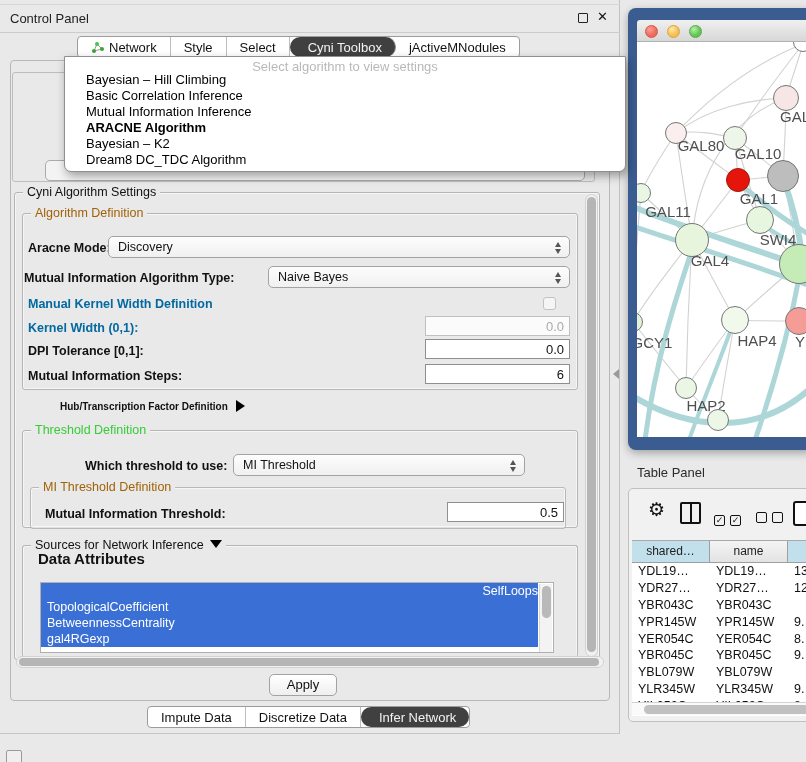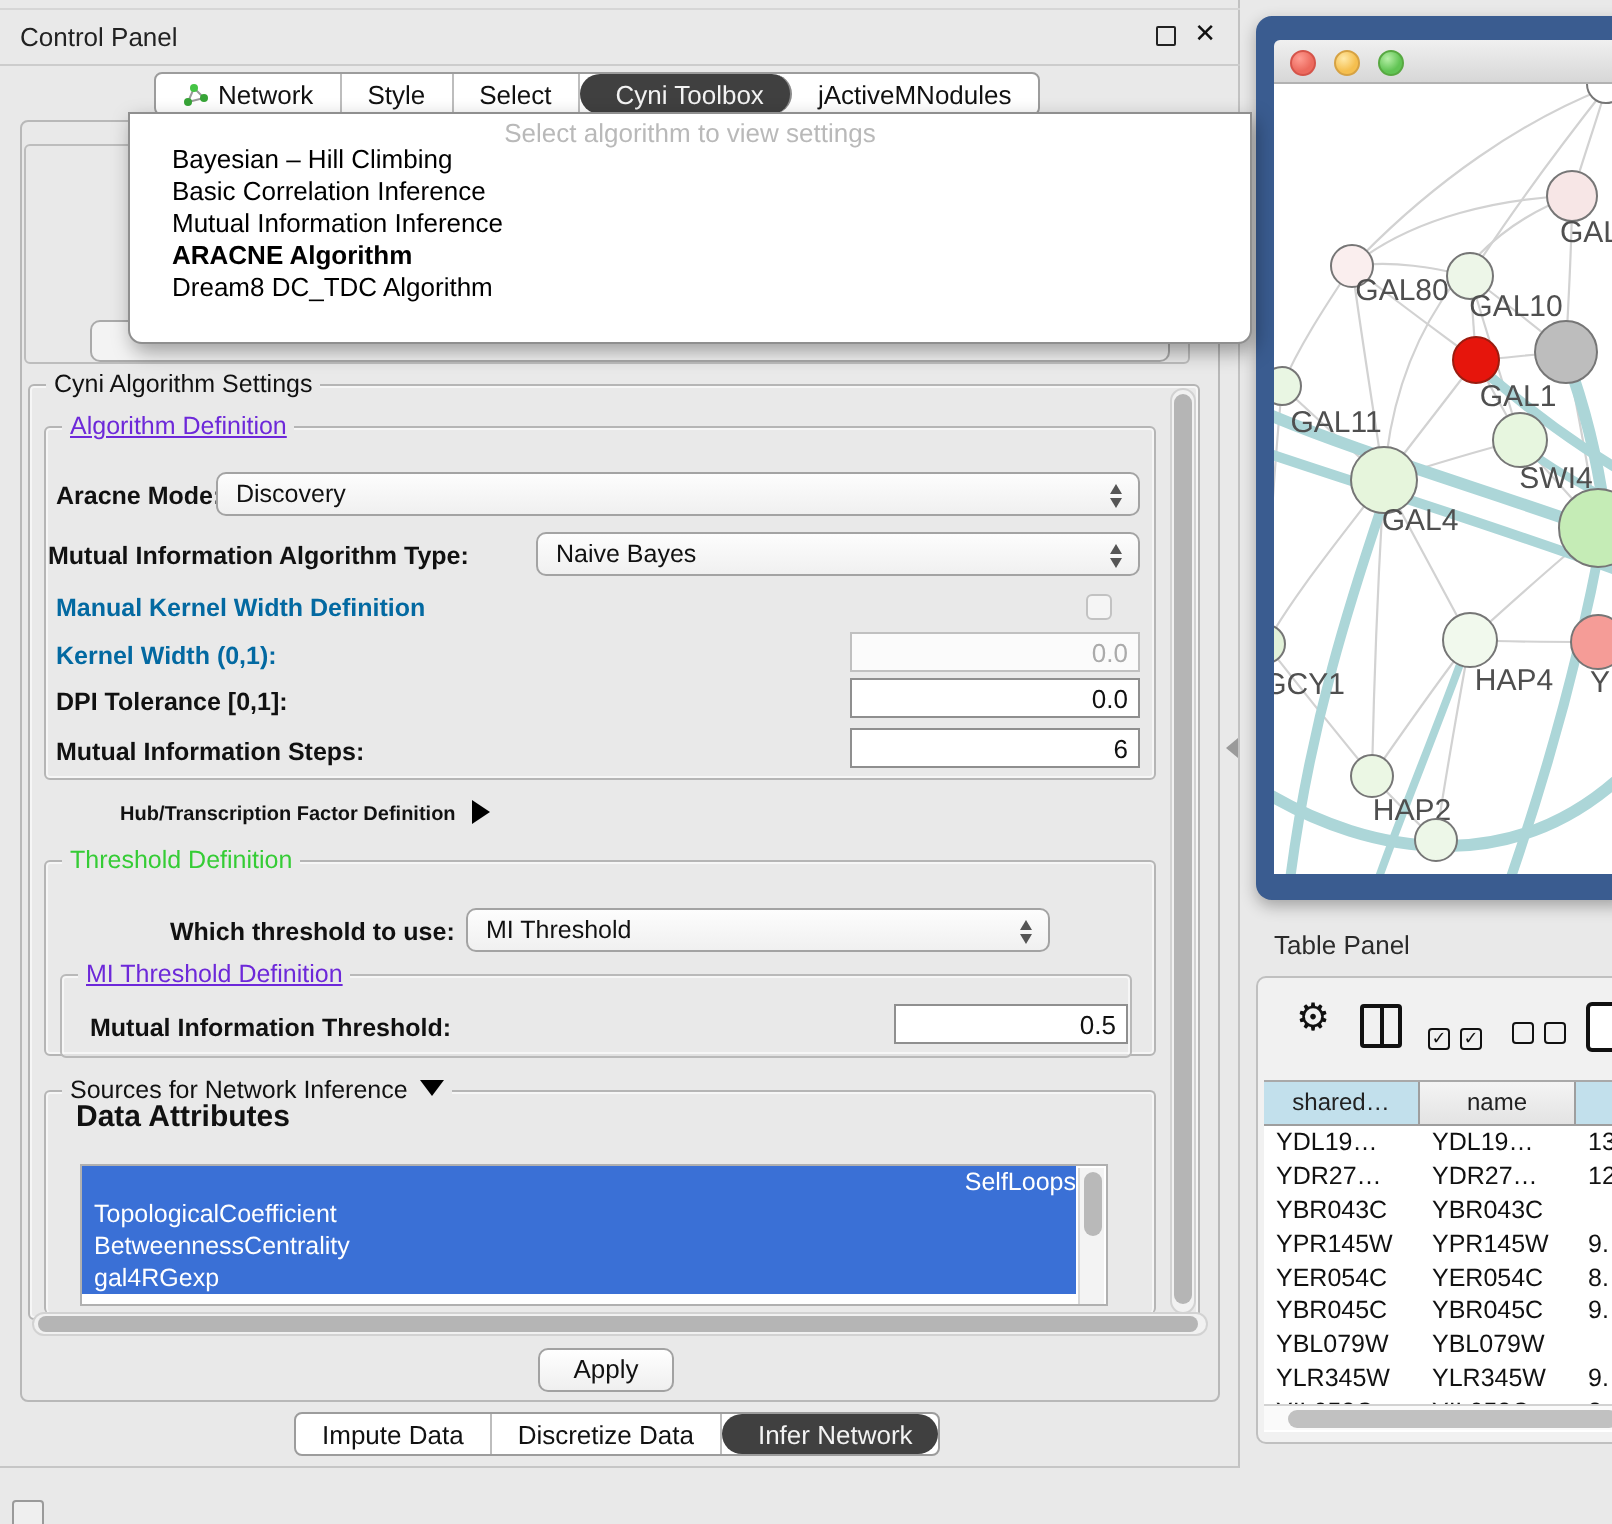--- a/index.html
+++ b/index.html
@@ -40,21 +40,21 @@
     border:1px solid #8f8f8f; border-radius:0 0 7px 7px; box-shadow:2px 4px 10px rgba(0,0,0,0.35); z-index:30;margin-left:46px; }
   .algo-placeholder { text-align:center; color:#b9b9b9; font-size:13px; padding-top:2px; height:15px; }
   .algo-item { font-size:13px; color:#000; height:16px; line-height:16px; padding-left:21px; white-space:nowrap; }
   .algo-item.hl { font-weight:bold; }
 
   
   .grp { position:absolute; border:1px solid #b5b5b5; border-radius:3px;
     box-shadow:inset 0 0 0 1px rgba(255,255,255,0.6); }
   .grp-title { position:absolute; top:-8px; left:8px; background:#e9e9e9; padding:0 4px;
     font-size:12.5px; color:#111; white-space:nowrap; }
-  .t-blue { color:#6d28d9;text-decoration:underline; } .t-green { color:#35cc35; }
+  .t-blue { color:#a16207; } .t-green { color:#35cc35; }
 
   .lbl { position:absolute; font-size:12.5px; font-weight:bold; color:#111; white-space:nowrap; }
   .lbl.dis { color:#0369a1; }
 
   .combo { position:absolute; height:22px; background:linear-gradient(#fdfdfd,#f0f0f0);
     border:1px solid #a3a3a3; border-radius:5px; font-size:12.5px; color:#111;
     display:flex; align-items:center; padding-left:9px; }
   .stepper { position:absolute; right:7px; top:4px; width:7px; height:14px; }
   .stepper:before, .stepper:after { content:""; position:absolute; left:0; border-left:3.5px solid transparent; border-right:3.5px solid transparent; }
   .stepper:before { top:1px; border-bottom:5px solid #555; }
@@ -169,20 +169,21 @@
     <div class="frag-combo-focus"></div>
     <div class="frag-combo-low"></div>
 
     <div class="algo-popup">
       <div class="algo-placeholder">Select algorithm to view settings</div>
       <div id="algoList">
           <div class="algo-item">Bayesian – Hill Climbing</div>
           <div class="algo-item">Basic Correlation Inference</div>
           <div class="algo-item">Mutual Information Inference</div>
           <div class="algo-item hl">ARACNE Algorithm</div>
+          <div class="algo-item">Bayesian – K2</div>
           <div class="algo-item">Dream8 DC_TDC Algorithm</div>
         </div>
     </div>
 
     <div class="grp" style="left:14px; top:192px; width:586px; height:468px;">
       <div class="grp-title">Cyni Algorithm Settings</div>
     </div>
 
     <div class="grp" style="left:22px; top:213px; width:556px; height:177px;">
       <div class="grp-title t-blue">Algorithm Definition</div>

